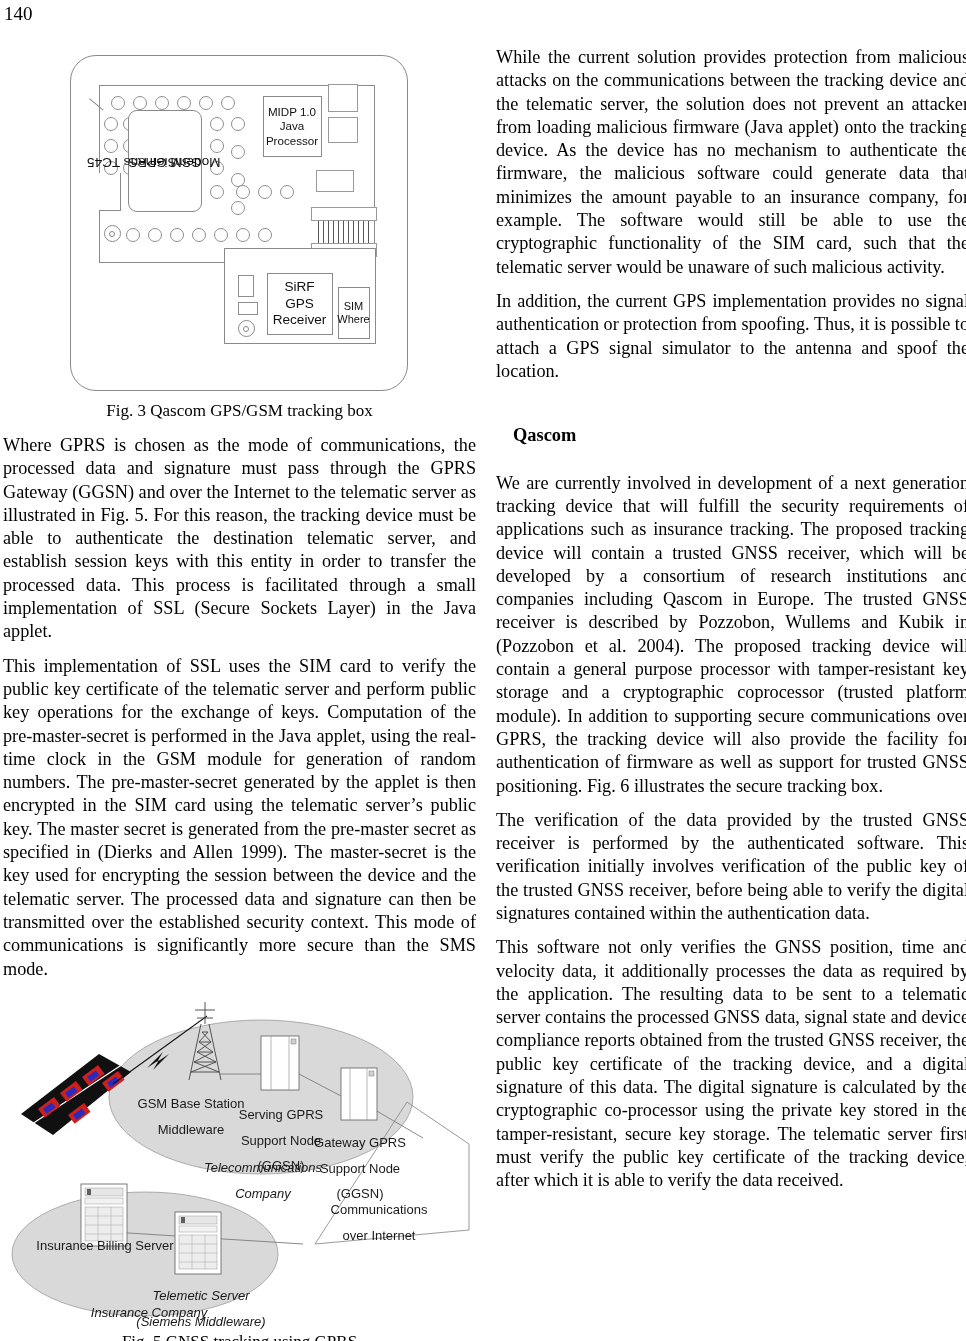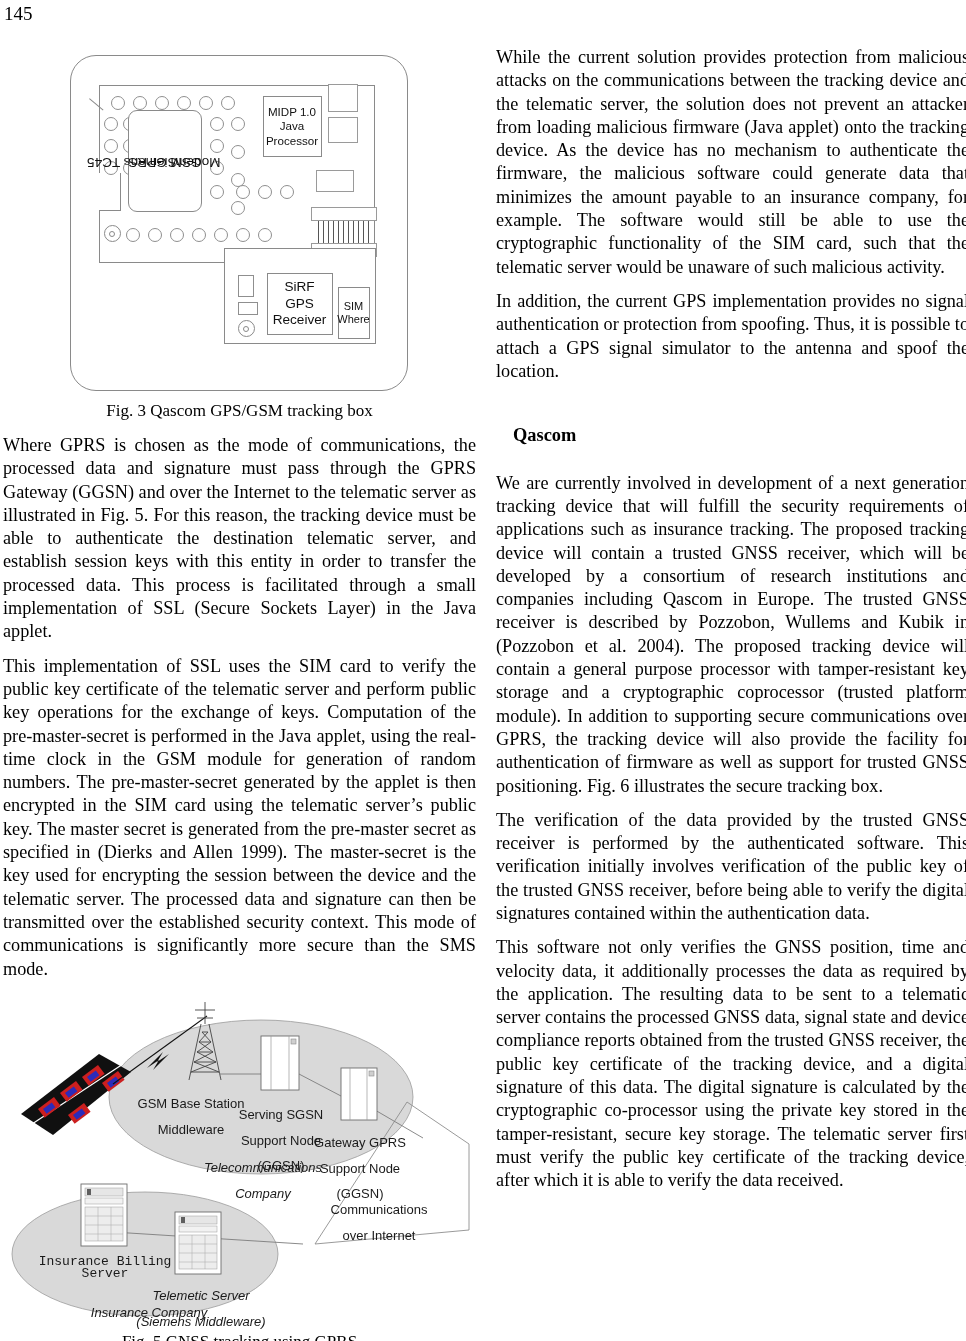--- a/index.html
+++ b/index.html
@@ -227,21 +227,21 @@
     color: #1a1a1a;
     text-align: center;
     white-space: pre-line;
   }
   .f5-label.italic { font-style: italic; }
 </style>
 </head>
 <body>
 
 <div class="page-header">
-  <div class="folio">145</div>
+  <div class="folio">140</div>
 </div>
 
 <div class="col col-left">
 
   <figure class="figure">
     <div class="fig4-wrap">
       <div class="fig4-outline"></div>
 
       <div class="pcb pcb-top"></div>
       <div class="pcb pcb-modem-inner"></div>
@@ -455,42 +455,42 @@
           <rect x="178" y="225" width="4" height="6" fill="#5f5f5f"></rect>
         </g>
       </svg>
 
       <div class="f5-label" style="left:118px; top:94px; width:140px;">
         <span>GSM Base Station</span><br>
         <span>Middleware</span>
       </div>
 
       <div class="f5-label" style="left:200px; top:105px; width:156px;">
-        <span>Serving SGSN</span><br>
+        <span>Serving GPRS</span><br>
         <span>Support Node</span><br>
         <span>(GGSN)</span>
       </div>
 
       <div class="f5-label" style="left:284px; top:133px; width:146px;">
         <span>Gateway GPRS</span><br>
         <span>Support Node</span><br>
         <span>(GGSN)</span>
       </div>
 
       <div class="f5-label" style="left:310px; top:200px; width:132px;">
         <span>Communications</span><br>
         <span>over Internet</span>
       </div>
 
       <div class="f5-label italic" style="left:178px; top:158px; width:164px;">
         <span>Telecommunications</span><br>
         <span>Company</span>
       </div>
 
-      <div class="f5-label" style="left:18px; top:264px; width:168px;font-family:Liberation Mono, monospace;">Insurance Billing Server</div>
+      <div class="f5-label" style="left:18px; top:248px; width:168px;">Insurance Billing Server</div>
 
       <div class="f5-label" style="left:114px; top:286px; width:168px;font-style:italic;">
         <span>Telemetic Server</span><br>
         <span>(Siemens Middleware)</span>
       </div>
 
       <div class="f5-label italic" style="left:62px; top:315px; width:168px;">Insurance Company</div>
     </div>
     <figcaption class="fig-caption">Fig. 5 GNSS tracking using GPRS</figcaption>
   </figure>

